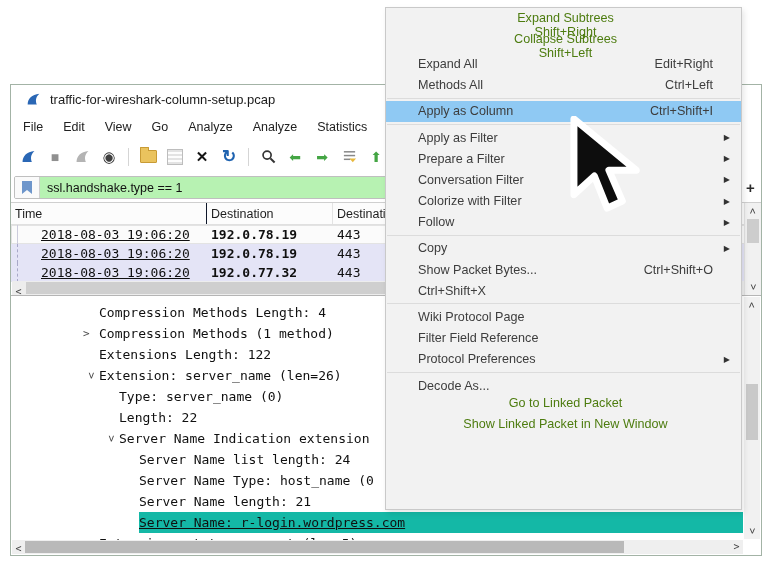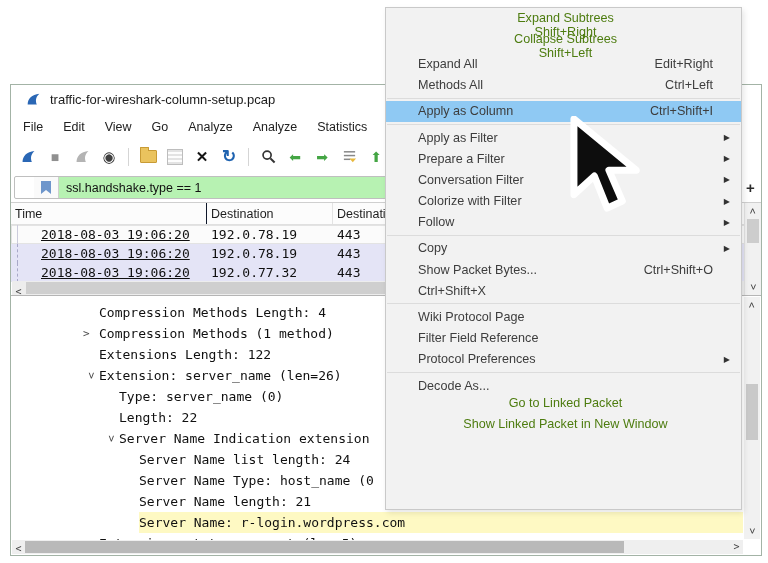--- a/index.html
+++ b/index.html
@@ -29,21 +29,21 @@
   .c-green{color:#44a544;font-size:14px;}
   .folder-shape{width:15px;height:11px;background:#eac35e;border:1px solid #c89b35;
     border-radius:1px;position:relative;display:block;}
   .folder-shape::before{content:"";position:absolute;left:-1px;top:-4px;width:7px;height:3px;
     background:#eac35e;border:1px solid #c89b35;border-bottom:none;border-radius:1px 1px 0 0;}
   .save-shape{width:14px;height:14px;border:1px solid #bdbdbd;display:block;
     background-image:repeating-linear-gradient(#e3e3e3 0 2px,#fdfdfd 2px 4px);}
 
   .filterbar{height:29px;flex:none;display:flex;align-items:center;gap:5px;padding:0 3px;}
   .filter-box{flex:1;height:21px;border:1px solid #bfbfbf;border-radius:2px;display:flex;
-    overflow:hidden;background:#fff;padding-left:19px;}
+    overflow:hidden;background:#fff;}
   .bookmark-btn{width:24px;border-right:1px solid #cfcfcf;display:flex;align-items:center;
     justify-content:center;background:#fafafa;}
   .bookmark-shape{width:10px;height:13px;background:#6e96cb;
     clip-path:polygon(0 0,100% 0,100% 100%,50% 70%,0 100%);}
   .filter-field{flex:1;background:#b7f2b2;display:flex;align-items:center;padding-left:7px;
     font-size:12.5px;color:#111;}
   .filter-plus{width:15px;text-align:center;font-size:15px;font-weight:bold;color:#2b2b2b;}
 
   
   .packet-list{position:relative;height:94px;flex:none;border-top:1px solid #cfcfcf;
@@ -56,21 +56,21 @@
   .pl-col2{flex:1;}
   .pl-row{height:19px;display:flex;align-items:center;white-space:pre;
     font-family:"DejaVu Sans Mono",monospace;font-size:13px;color:#101010;}
   .pl-row.plain{background:#fbfbfb;box-shadow:inset 0 0 0 1px #e3e3e3;}
   .pl-row.lav{background:#e4e4f6;}
   .pl-gutter{width:30px;align-self:stretch;position:relative;flex:none;}
   .pl-gutter::before{content:"";position:absolute;left:6px;top:0;bottom:0;
     border-left:1px solid #ccccdc;}
   .pl-row.lav .pl-gutter::before{border-left-style:dashed;border-color:#a8a8c8;}
   .pl-time{width:170px;flex:none;text-decoration:underline;}
-  .pl-dest{width:126px;flex:none;}
+  .pl-dest{width:126px;flex:none;font-weight:bold;}
   .pl-port{flex:1;}
 
   .sarr{width:13px;text-align:center;font-family:"DejaVu Sans Mono",monospace;
     font-size:10px;color:#444;display:inline-block;line-height:14px;}
   .sarr.up{transform:rotate(-90deg);}
   .sarr.down{transform:rotate(90deg);}
 
   .pl-hscroll{position:absolute;left:1px;right:17px;bottom:0;height:14px;background:#ededed;}
   .pl-hthumb{position:absolute;left:14px;right:6px;top:1px;bottom:1px;background:#cfcfcf;}
   .pl-vscroll{position:absolute;right:0;top:0;bottom:0;width:16px;background:#f1f1f1;
@@ -81,21 +81,21 @@
   .pl-vthumb{position:absolute;left:2px;right:2px;top:16px;height:24px;background:#cdcdcd;}
 
   
   .details{position:relative;flex:1;overflow:hidden;background:#fff;padding-top:6px;
     box-sizing:border-box;font-family:"DejaVu Sans Mono",monospace;font-size:13px;color:#101010;}
   .dline{height:21px;display:flex;align-items:center;white-space:pre;}
   .dspace{flex:none;}
   .darr{flex:none;width:16px;color:#4a4a4a;font-size:11px;display:inline-block;}
   .darr.exp{transform:rotate(90deg);text-align:center;}
   .dbody{flex:1;margin-right:18px;display:flex;align-items:center;height:100%;}
-  .dbody.hl{background:#fef9c3;}
+  .dbody.hl{background:#14b8a6;text-decoration:underline;}
   .dt-vscroll{position:absolute;right:1px;top:1px;bottom:16px;width:16px;background:#f1f1f1;}
   .dt-vscroll .sarr{position:absolute;left:1px;}
   .dt-vthumb{position:absolute;left:2px;right:2px;top:36%;height:23%;background:#c9c9c9;}
   .dt-hscroll{position:absolute;left:1px;right:18px;bottom:1px;height:14px;background:#efefef;}
   .dt-hscroll .sarr.right{position:absolute;right:0;top:0;}
   .dt-hthumb{position:absolute;left:13px;width:82%;top:1px;bottom:1px;background:#b9b9b9;}
 
   
   .ctx-menu{position:absolute;left:385px;top:7px;width:357px;height:503px;background:#f2f2f2;
     border:1px solid #c9c9c9;box-sizing:border-box;padding:3px 0;z-index:10;

